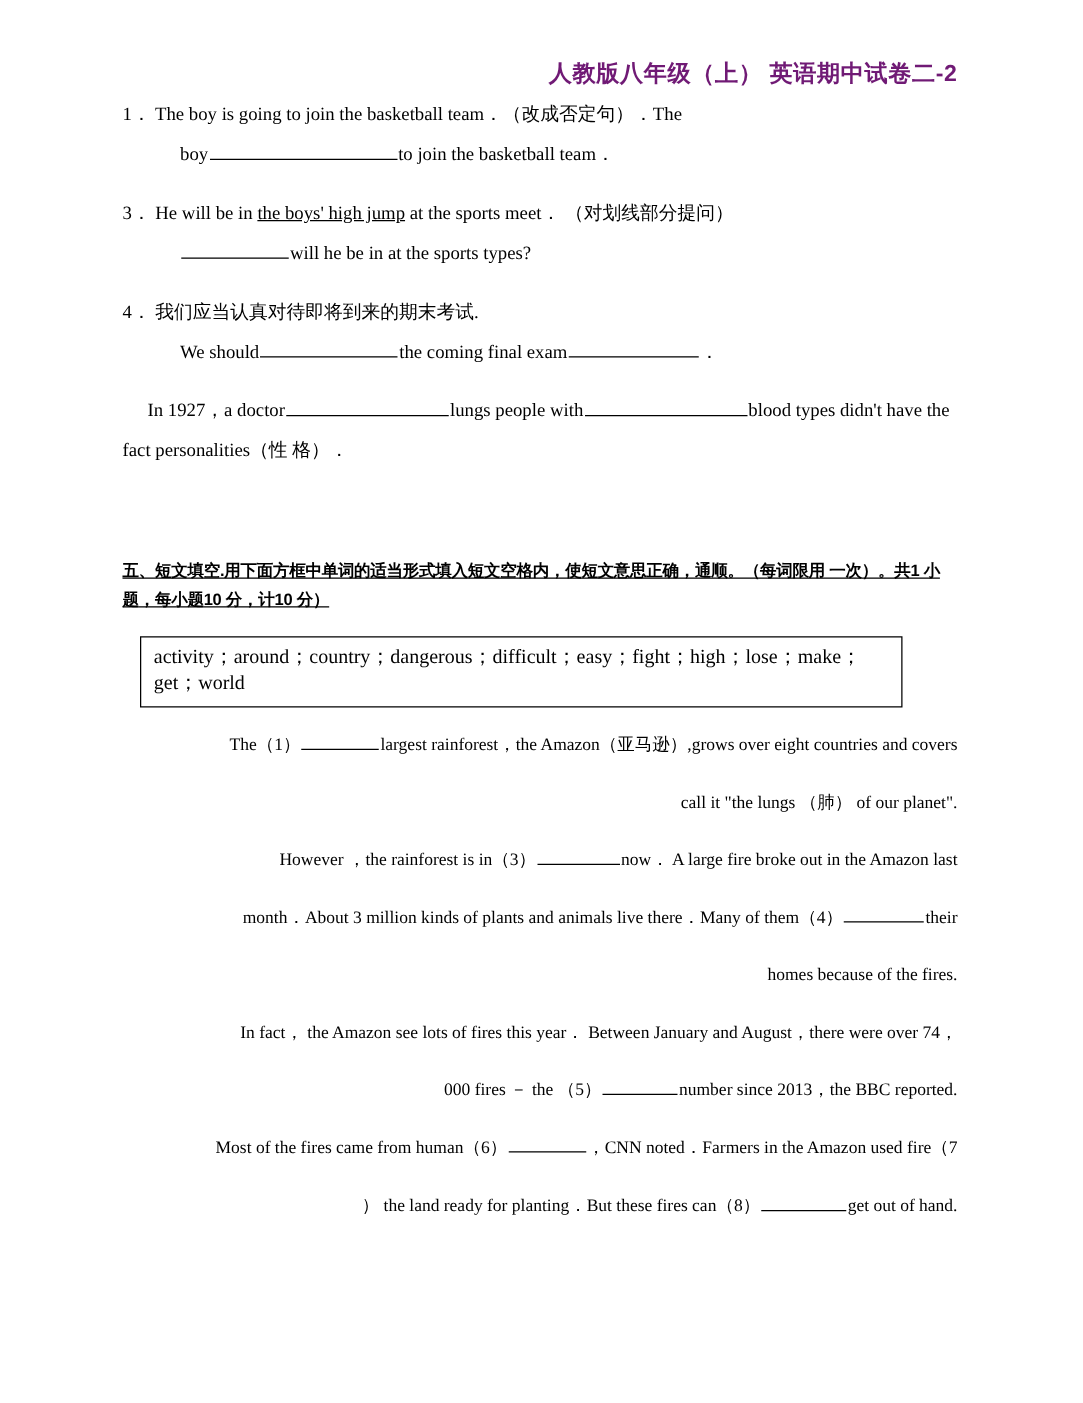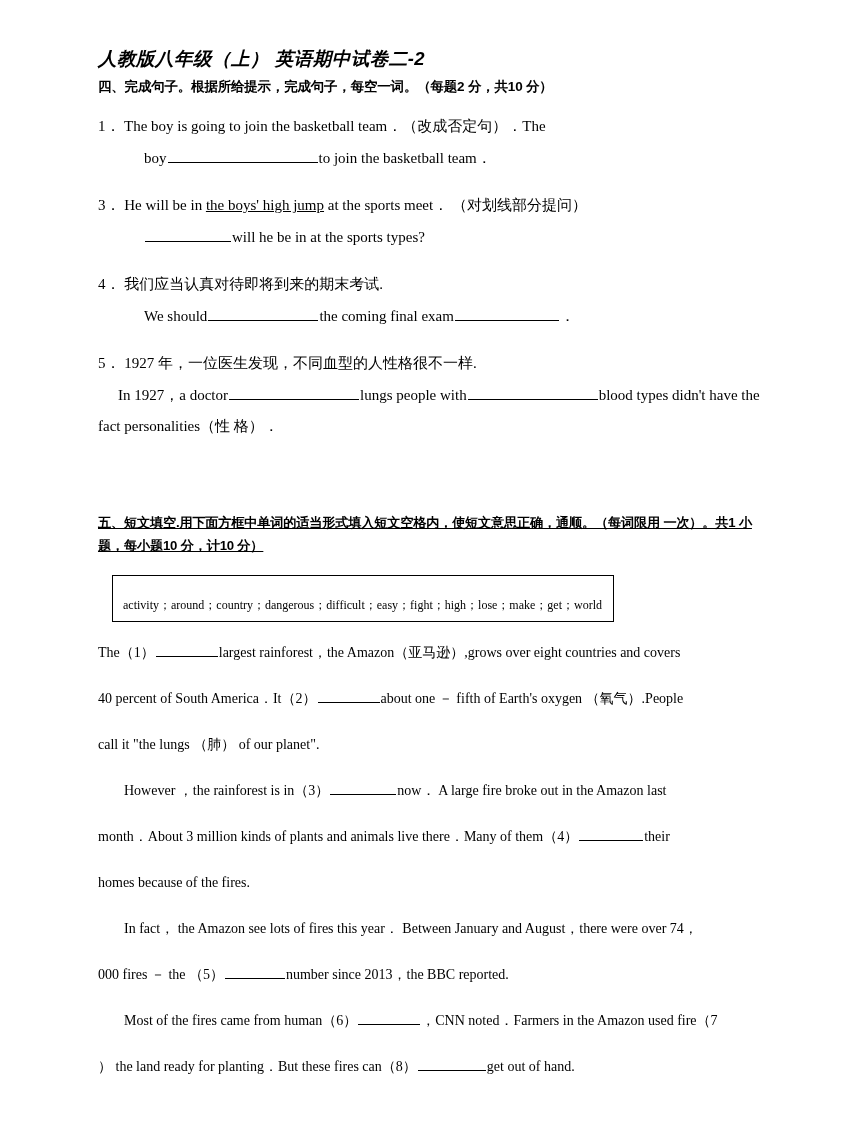--- a/index.html
+++ b/index.html
@@ -21,28 +21,27 @@
     height: 1122px;
     padding: 0;
   }
   .inner {
     position: absolute;
     left: 98px;
     top: 46px;
     width: 668px;
   }
   .doc-title {
-    text-align: left;
+    text-align: right;
     font-family: "Liberation Sans", sans-serif;
     font-weight: bold;
     font-size: 18.5px;
     letter-spacing: 0.5px;
     margin: 0 0 6px 0;
-    color: #000000;
-    font-style: italic;
+    color: #701a75;
   }
   .section-head {
     font-family: "Liberation Sans", sans-serif;
     font-weight: bold;
     font-size: 13.5px;
     line-height: 1.5;
     margin: 0 0 14px 0;
     letter-spacing: -0.2px;
   }
   .section-head-2 {
@@ -65,44 +64,44 @@
   .blank {
     display: inline-block;
     border-bottom: 1px solid #000;
     vertical-align: baseline;
     height: 13px;
     margin: 0 1px;
   }
   .u { text-decoration: underline; margin-top: 28px; }
   .word-box {
     border: 1.2px solid #000;
-    padding: 22px 8px 7px 10px;
-    font-size: 12px;
+    padding: 6px 8px 7px 10px;
+    font-size: 16px;
     margin: 0 0 10px 14px;
-    width: 502px;
+    width: 610px;
     box-sizing: border-box;
     line-height: 1.3;
   }
   .para {
     font-size: 14px;
     line-height: 2.15;
     margin: 16px 0 2px 0;
+    text-align: right;
   }
   .para.indent { text-indent: 26px; }
   .spacer-lg { height: 52px; }
 </style>
 </head>
 <body>
 
 <div class="page">
   <div class="inner">
 
     <div class="doc-title">人教版八年级（上） 英语期中试卷二-2</div>
 
-    <div class="section-head">四、完成句子。根据所给提示，完成句子，每空一词。（每题2 分，共10 分）</div>
 
     <div class="q">
       <span class="l1">
         <span>1．</span>
         <span>The boy is going to join the basketball team．（</span><span>改成否定句）．The</span>
       </span>
       <span class="l2">
         <span>boy</span><span class="blank" style="width:150px"></span><span>to join the basketball team．</span>
       </span>
     </div>
@@ -124,43 +123,36 @@
       <span class="l1">
         <span>4．</span>
         <span>我们应当认真对待即将到来的期末考试.</span>
       </span>
       <span class="l2">
         <span>We should</span><span class="blank" style="width:110px"></span><span>the coming final exam</span><span class="blank" style="width:104px"></span><span>．</span>
       </span>
     </div>
 
     <div class="q">
-      <span class="l1">
-        <span>5．</span>
-        <span>1927 年，一位医生发现，不同血型的人性格很不一样.</span>
-      </span>
       <span class="l2" style="padding-left:0">
         <span>In 1927，a doctor</span><span class="blank" style="width:130px"></span><span>lungs people with</span><span class="blank" style="width:130px"></span><span>blood types didn't have the</span>
       </span>
       <span class="l3" style="padding-left:0">fact personalities（性 格）．</span>
     </div>
 
     <div class="spacer-lg"></div>
 
     <div class="section-head-2">五、短文填空.用下面方框中单词的适当形式填入短文空格内，使短文意思正确，通顺。（每词限用 一次）。共1 小题，每小题10 分，计10 分）</div>
 
     <div class="word-box">activity；around；country；dangerous；difficult；easy；fight；high；lose；make；get；world</div>
 
     <div class="para">
       <span>The（1）</span><span class="blank" style="width:62px"></span><span>largest rainforest，the Amazon（亚马逊）,grows over eight countries and covers</span>
     </div>
 
-    <div class="para">
-      <span>40 percent of South America．It（2）</span><span class="blank" style="width:62px"></span><span>about one － fifth of Earth's oxygen （氧气）.People</span>
-    </div>
 
     <div class="para">
       <span>call it "the lungs （肺） of our planet".</span>
     </div>
 
     <div class="para indent">
       <span>However ，the rainforest is in（3）</span><span class="blank" style="width:66px"></span><span>now． A large fire broke out in the Amazon last</span>
     </div>
 
     <div class="para">

